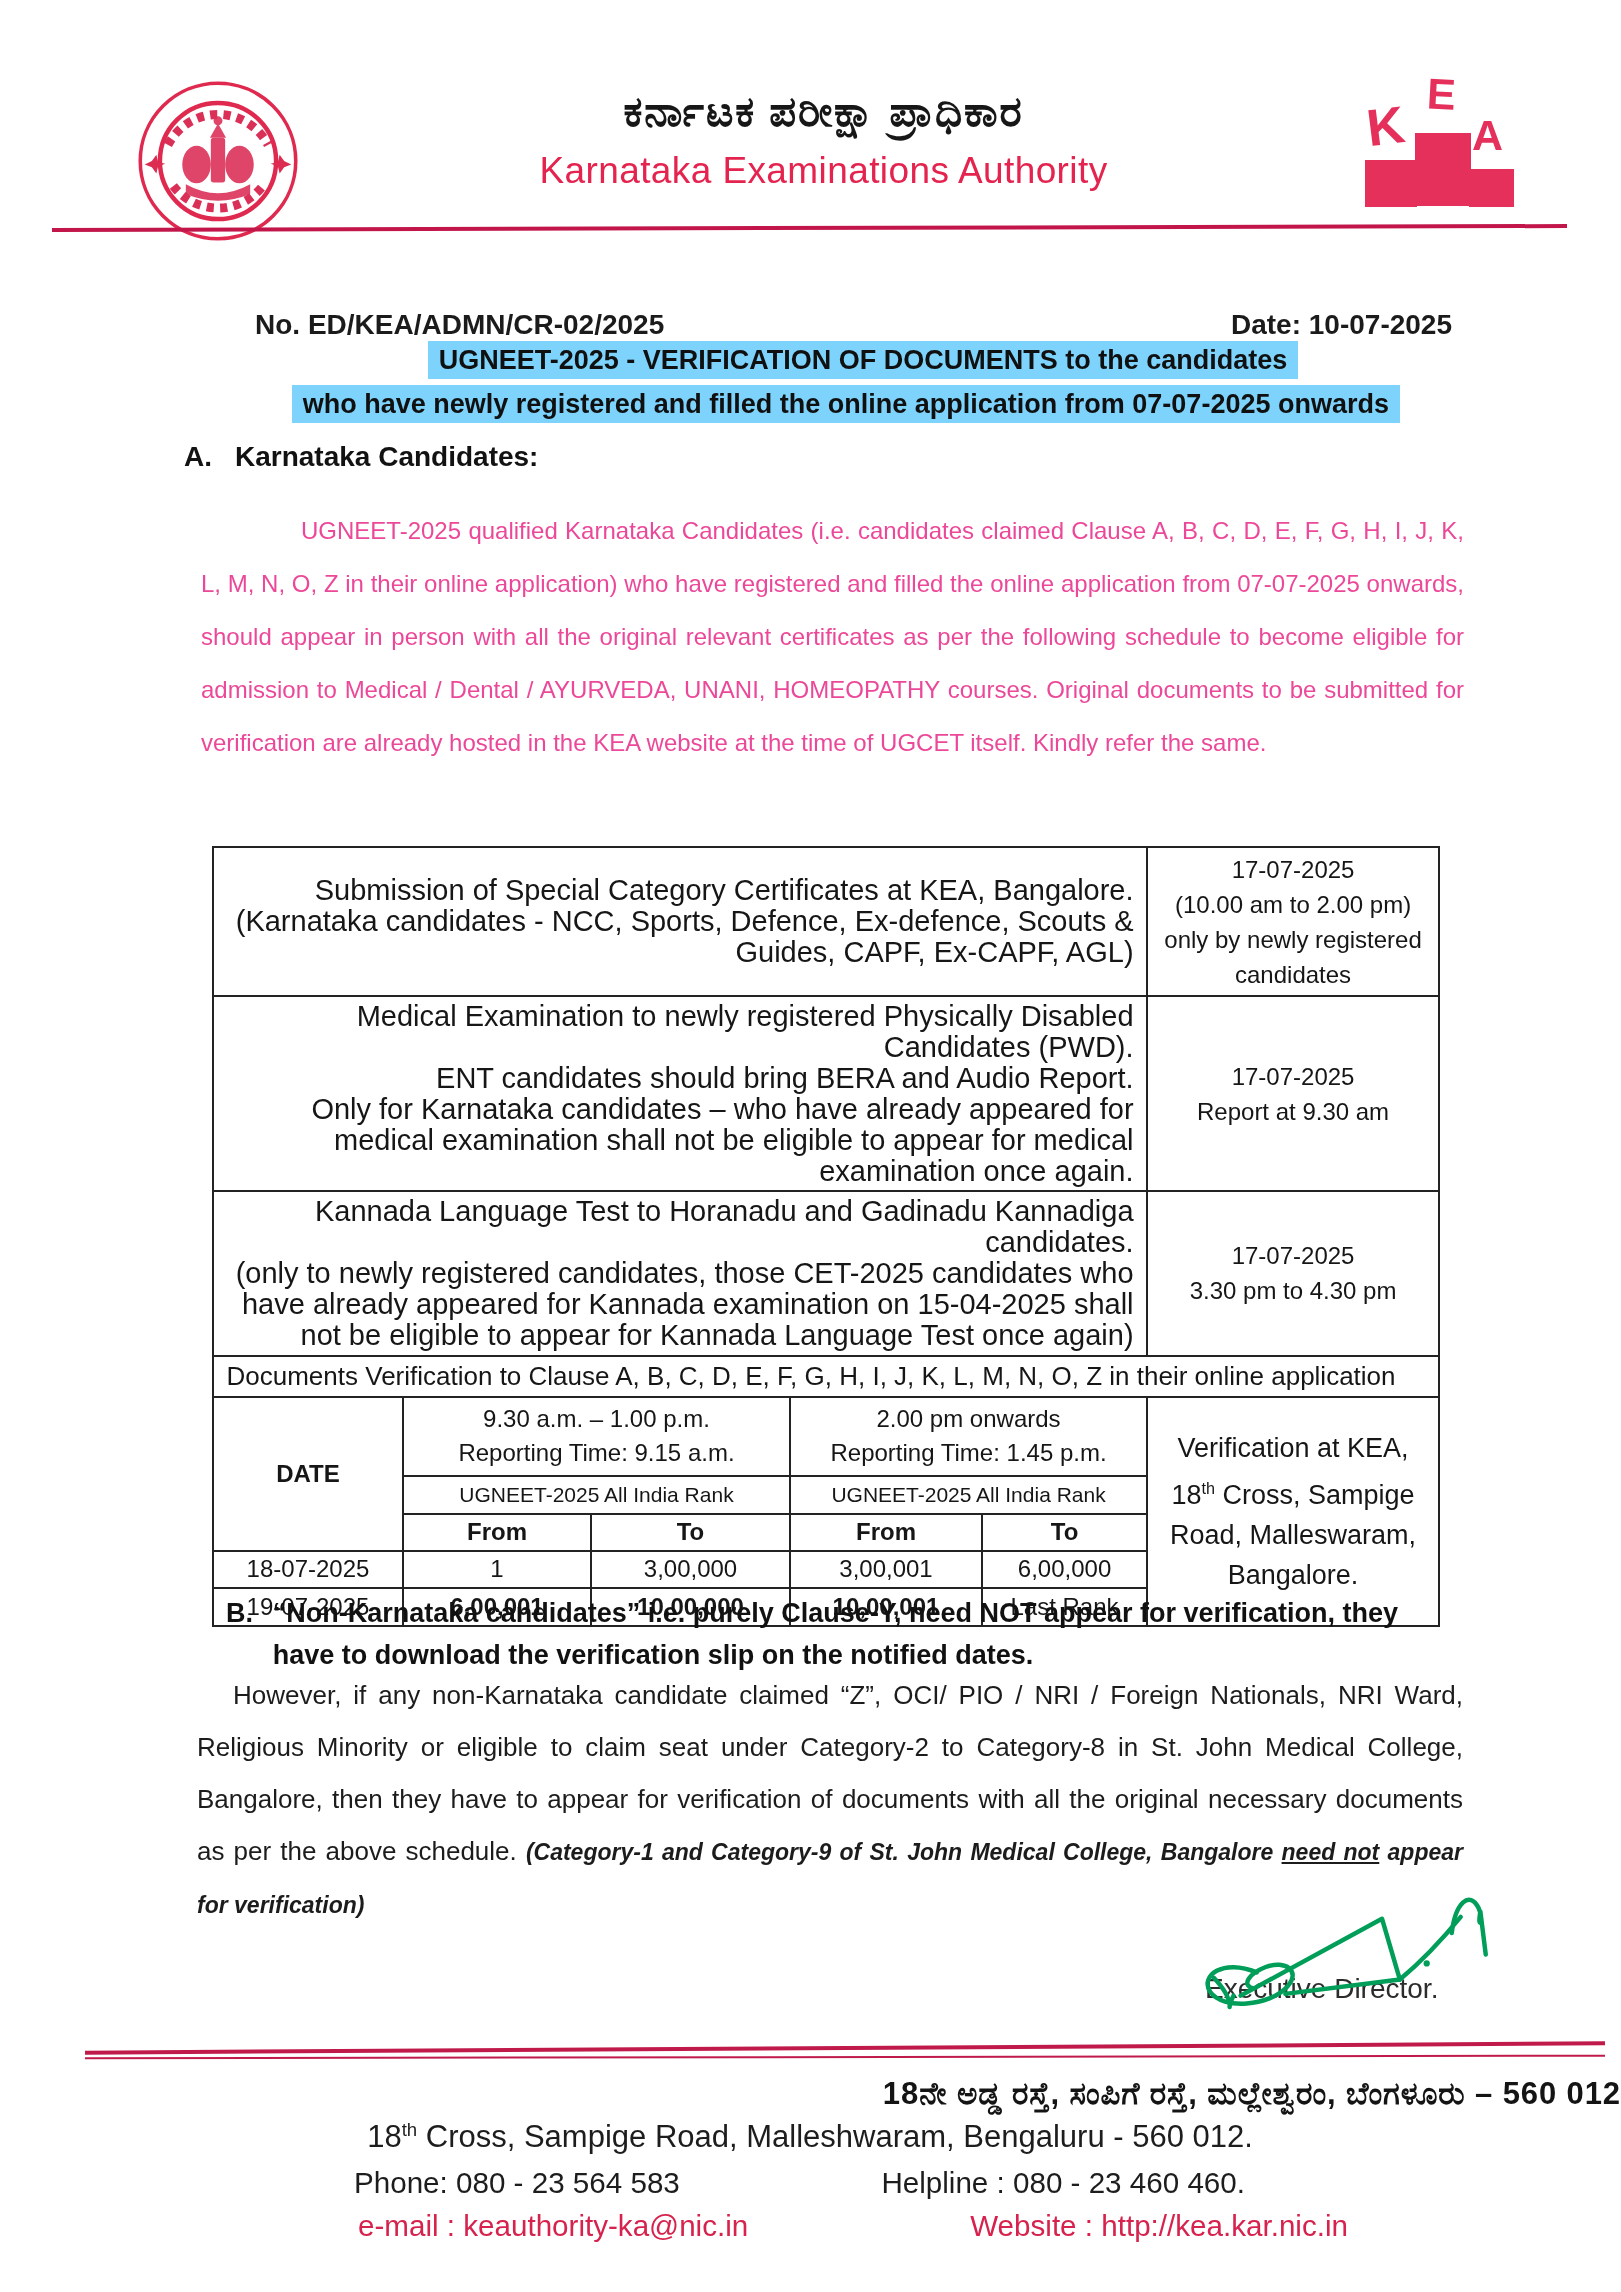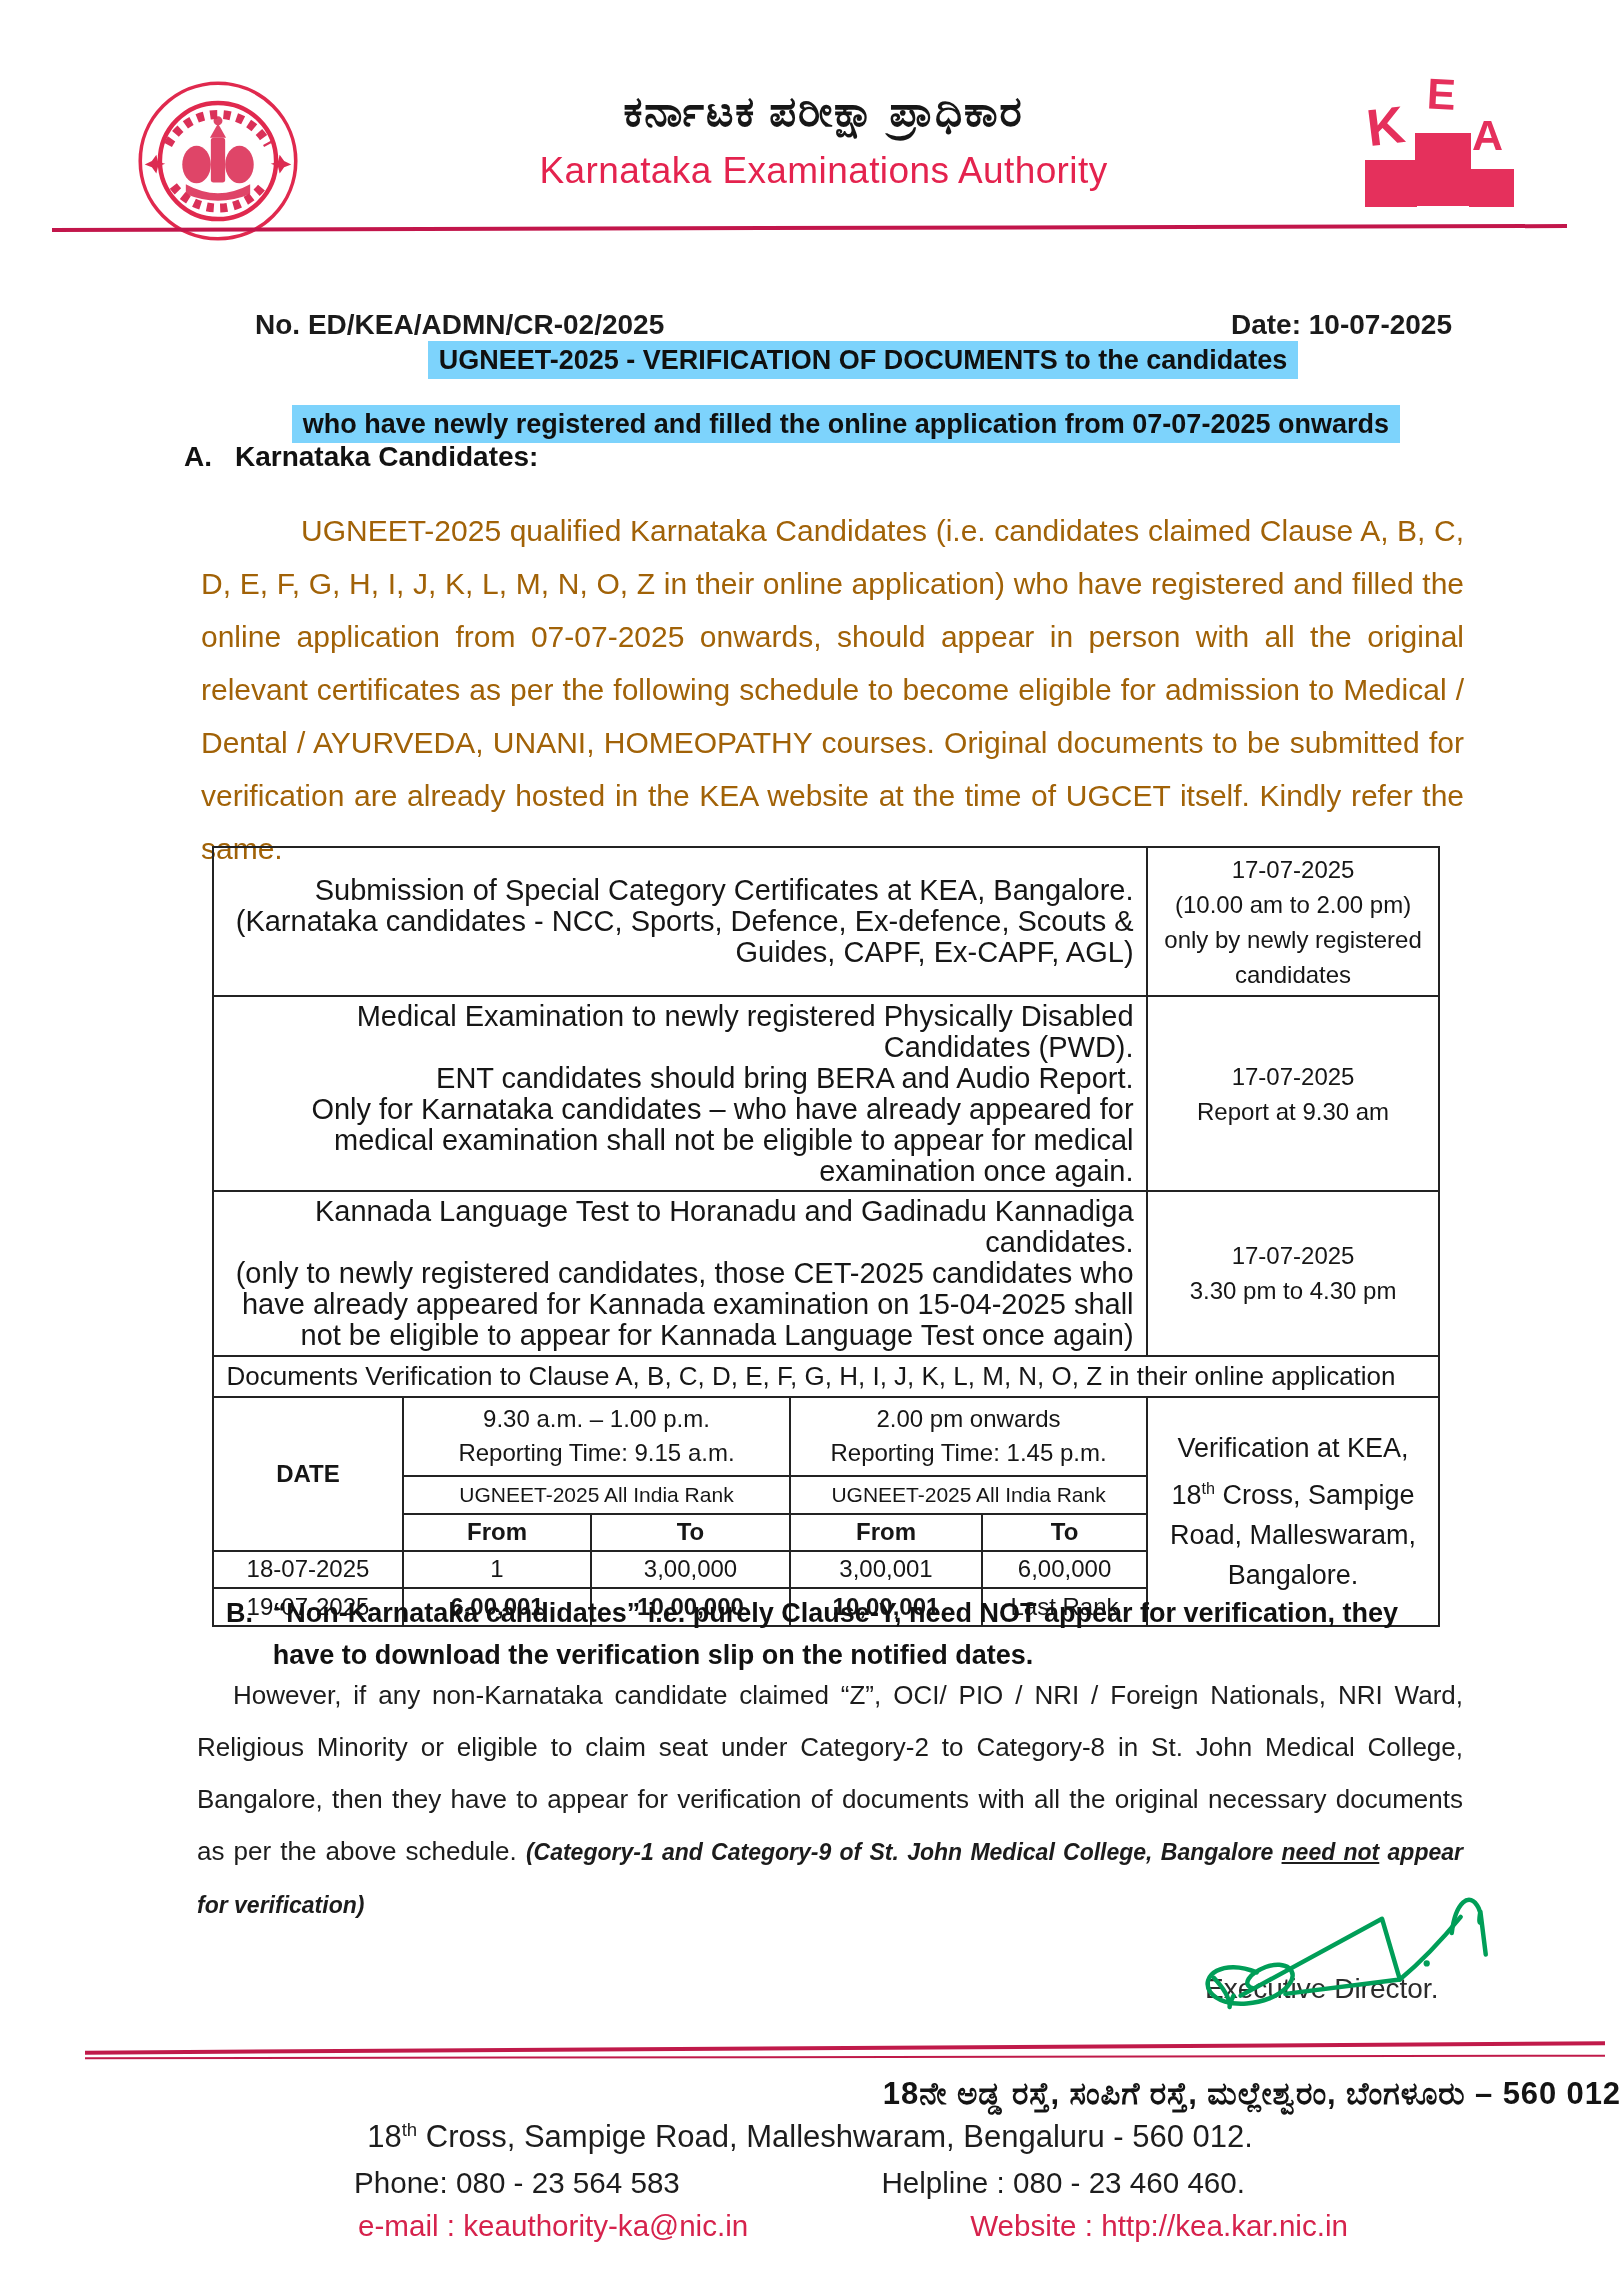--- a/index.html
+++ b/index.html
@@ -20,26 +20,26 @@
   .kea-k{left:12.5px;top:27px;font-size:52px;transform:rotate(-7deg);}
   .kea-e{left:73px;top:0px;font-size:43px;transform:rotate(3deg);}
   .kea-a{left:118px;top:41px;font-size:43px;}
   .header-rule{position:absolute;left:52px;top:226px;width:1515px;height:3.6px;background:#c2164b;transform:rotate(-.15deg);}
 
   
   .ref-row{position:absolute;left:255px;top:309px;width:1197px;display:flex;justify-content:space-between;
            font-size:28px;font-weight:bold;color:#1b1b1b;}
   .hl{position:absolute;background:#7dd3fc;color:#101010;font-weight:bold;font-size:27px;padding:3.6px 10.7px;white-space:nowrap;}
   .subject-l1{left:428px;top:341px;}
-  .subject-l2{left:292px;top:405px;text-align:center;}
+  .subject-l2{left:292px;top:385px;text-align:center;}
 
   
   .sec-a-head{position:absolute;left:184px;top:441px;display:flex;gap:23px;font-size:28px;font-weight:bold;color:#121212;}
-  .sec-a-body{position:absolute;left:201px;top:504px;width:1263px;font-size:30px;line-height:53px;
-              text-align:justify;text-indent:100px;color:#a16207;}
+  .sec-a-body{position:absolute;left:201px;top:504px;width:1263px;font-size:24px;line-height:53px;
+              text-align:justify;text-indent:100px;color:#ec4899;}
 
   
   .sched{position:absolute;left:212px;top:846px;width:1225px;border-collapse:collapse;table-layout:fixed;
          color:#161616;}
   .sched td{border:2.2px solid #232323;padding:3.6px 12.5px;vertical-align:middle;}
   .ml{white-space:pre-line;}
   .act{font-size:29px;line-height:31px;text-align:right;}
   .when{font-size:24px;line-height:35px;text-align:center;}
   .ver-head{font-size:26px;font-weight:normal;text-align:left;padding-left:10.7px;}
   .date-lab{font-size:24px;font-weight:bold;text-align:center;}

